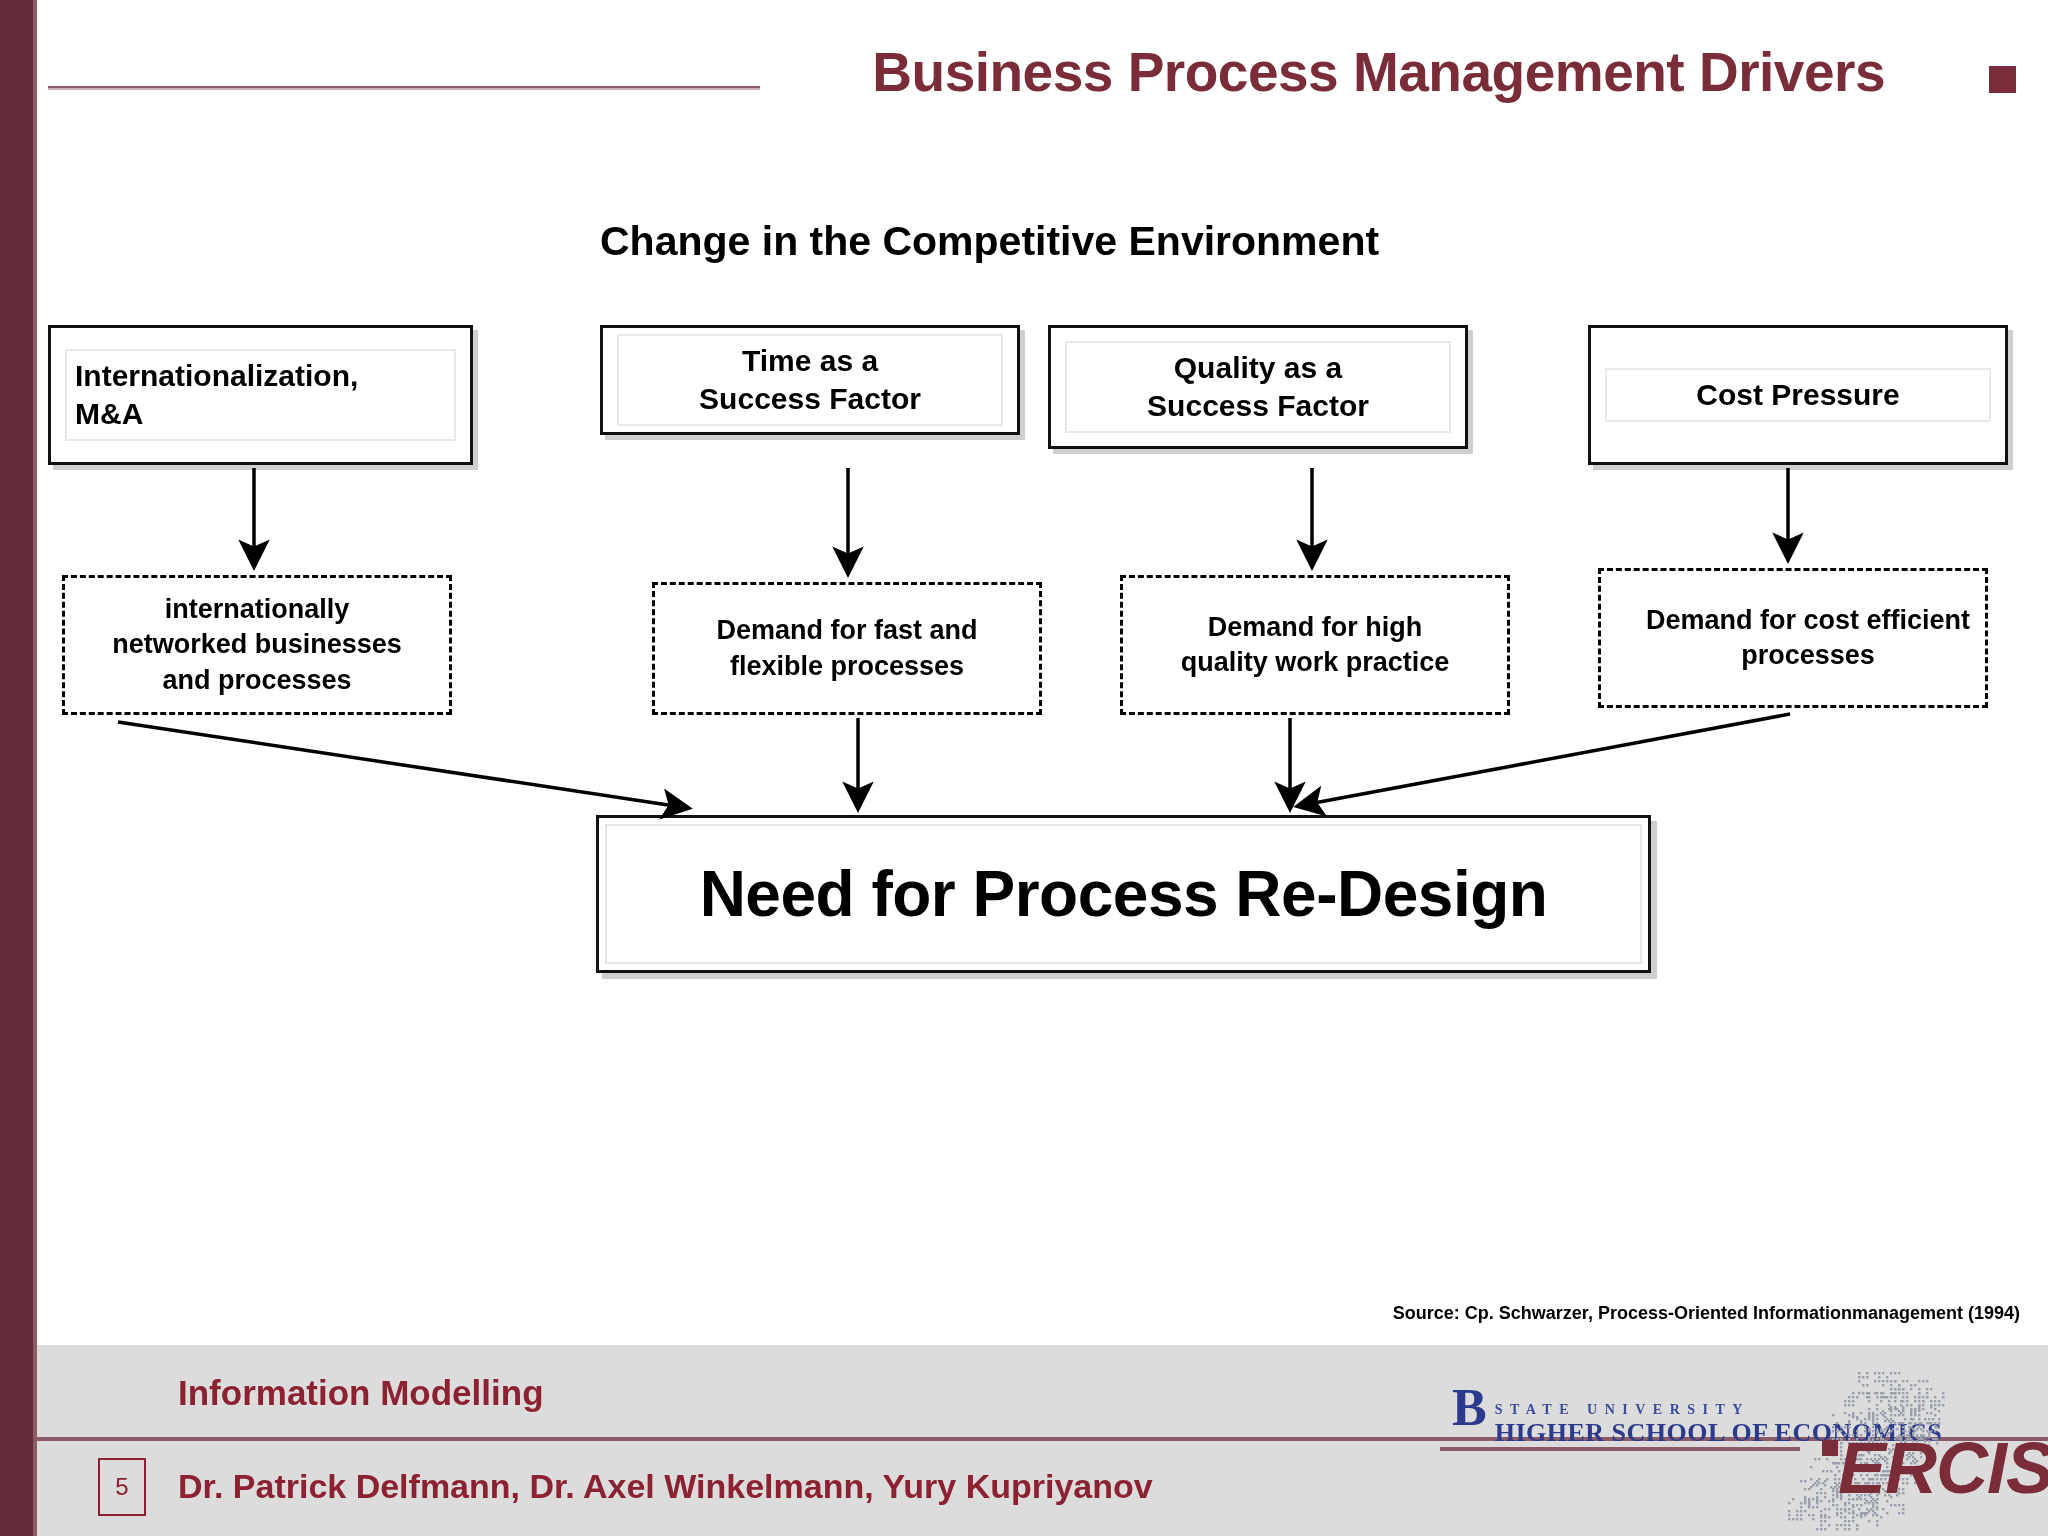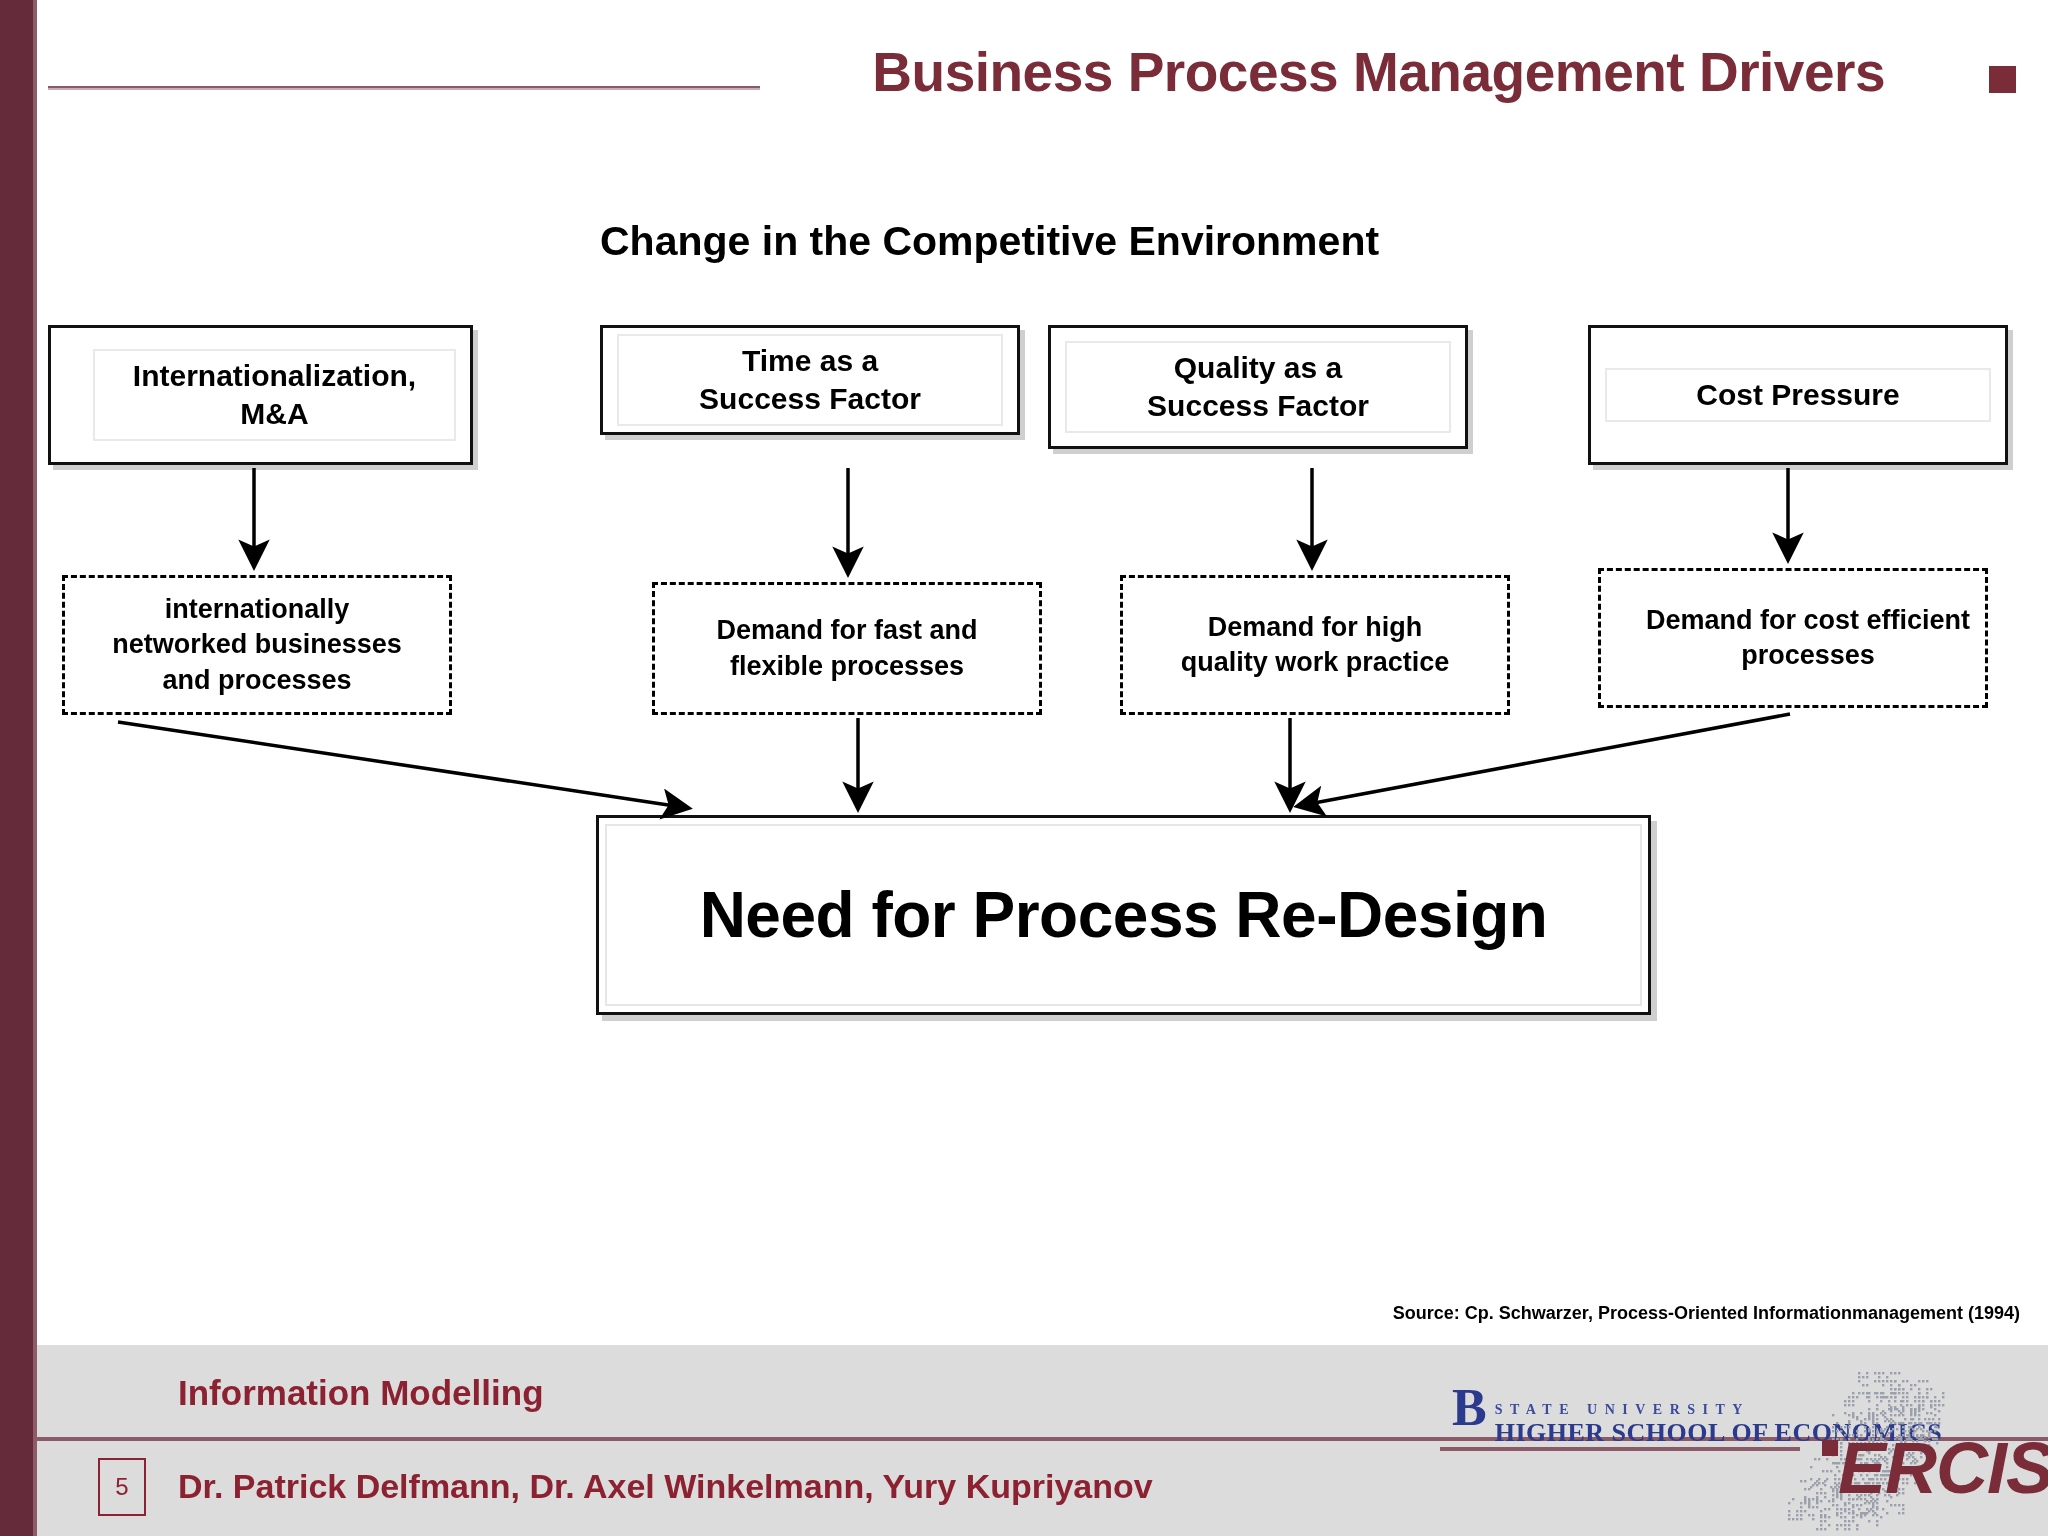--- a/index.html
+++ b/index.html
@@ -82,21 +82,21 @@
   }
   .driver-box .inner {
     width: 100%;
     border: 2px solid #e9e9e9;
     padding: 6px 8px;
     font-size: 30px;
     font-weight: bold;
     line-height: 1.28;
     color: #000;
   }
-  .driver-box.align-left .inner { text-align: center; margin-left: 28px; }
+  .driver-box.align-left .inner { text-align: left; }
   .driver-box.align-center .inner { text-align: center; }
 
   
   .demand-box {
     position: absolute;
     background: #ffffff;
     border: 3px dashed #000000;
     display: flex;
     align-items: center;
     justify-content: center;
@@ -288,21 +288,21 @@
   </div>
 
   <div class="demand-box" style="left:652px; top:582px; width:390px; height:133px;">Demand for fast and<br>flexible processes</div>
 
   <div class="demand-box" style="left:62px; top:575px; width:390px; height:140px;">internationally<br>networked businesses<br>and processes</div>
 
   <div class="demand-box" style="left:1120px; top:575px; width:390px; height:140px;">Demand for high<br>quality work practice</div>
 
   <div class="demand-box" style="left:1598px; top:568px; width:390px; height:140px;padding-left:40px;">Demand for cost efficient<br>processes</div>
 
-  <div class="result-box" style="left:596px; top:815px; width:1055px; height:200px;">
+  <div class="result-box" style="left:596px; top:815px; width:1055px; height:158px;">
     <div class="inner">Need for Process Re-Design</div>
   </div>
 
   <svg id="arrows" viewBox="0 0 2048 1536" width="2048" height="1536">
     <defs>
       <marker id="ah" markerWidth="9" markerHeight="9" refX="7.6" refY="4.5" orient="auto" markerUnits="strokeWidth">
         <path d="M0,0 L9,4.5 L0,9 L2,4.5 Z" fill="#000"></path>
       </marker>
     </defs>
 

